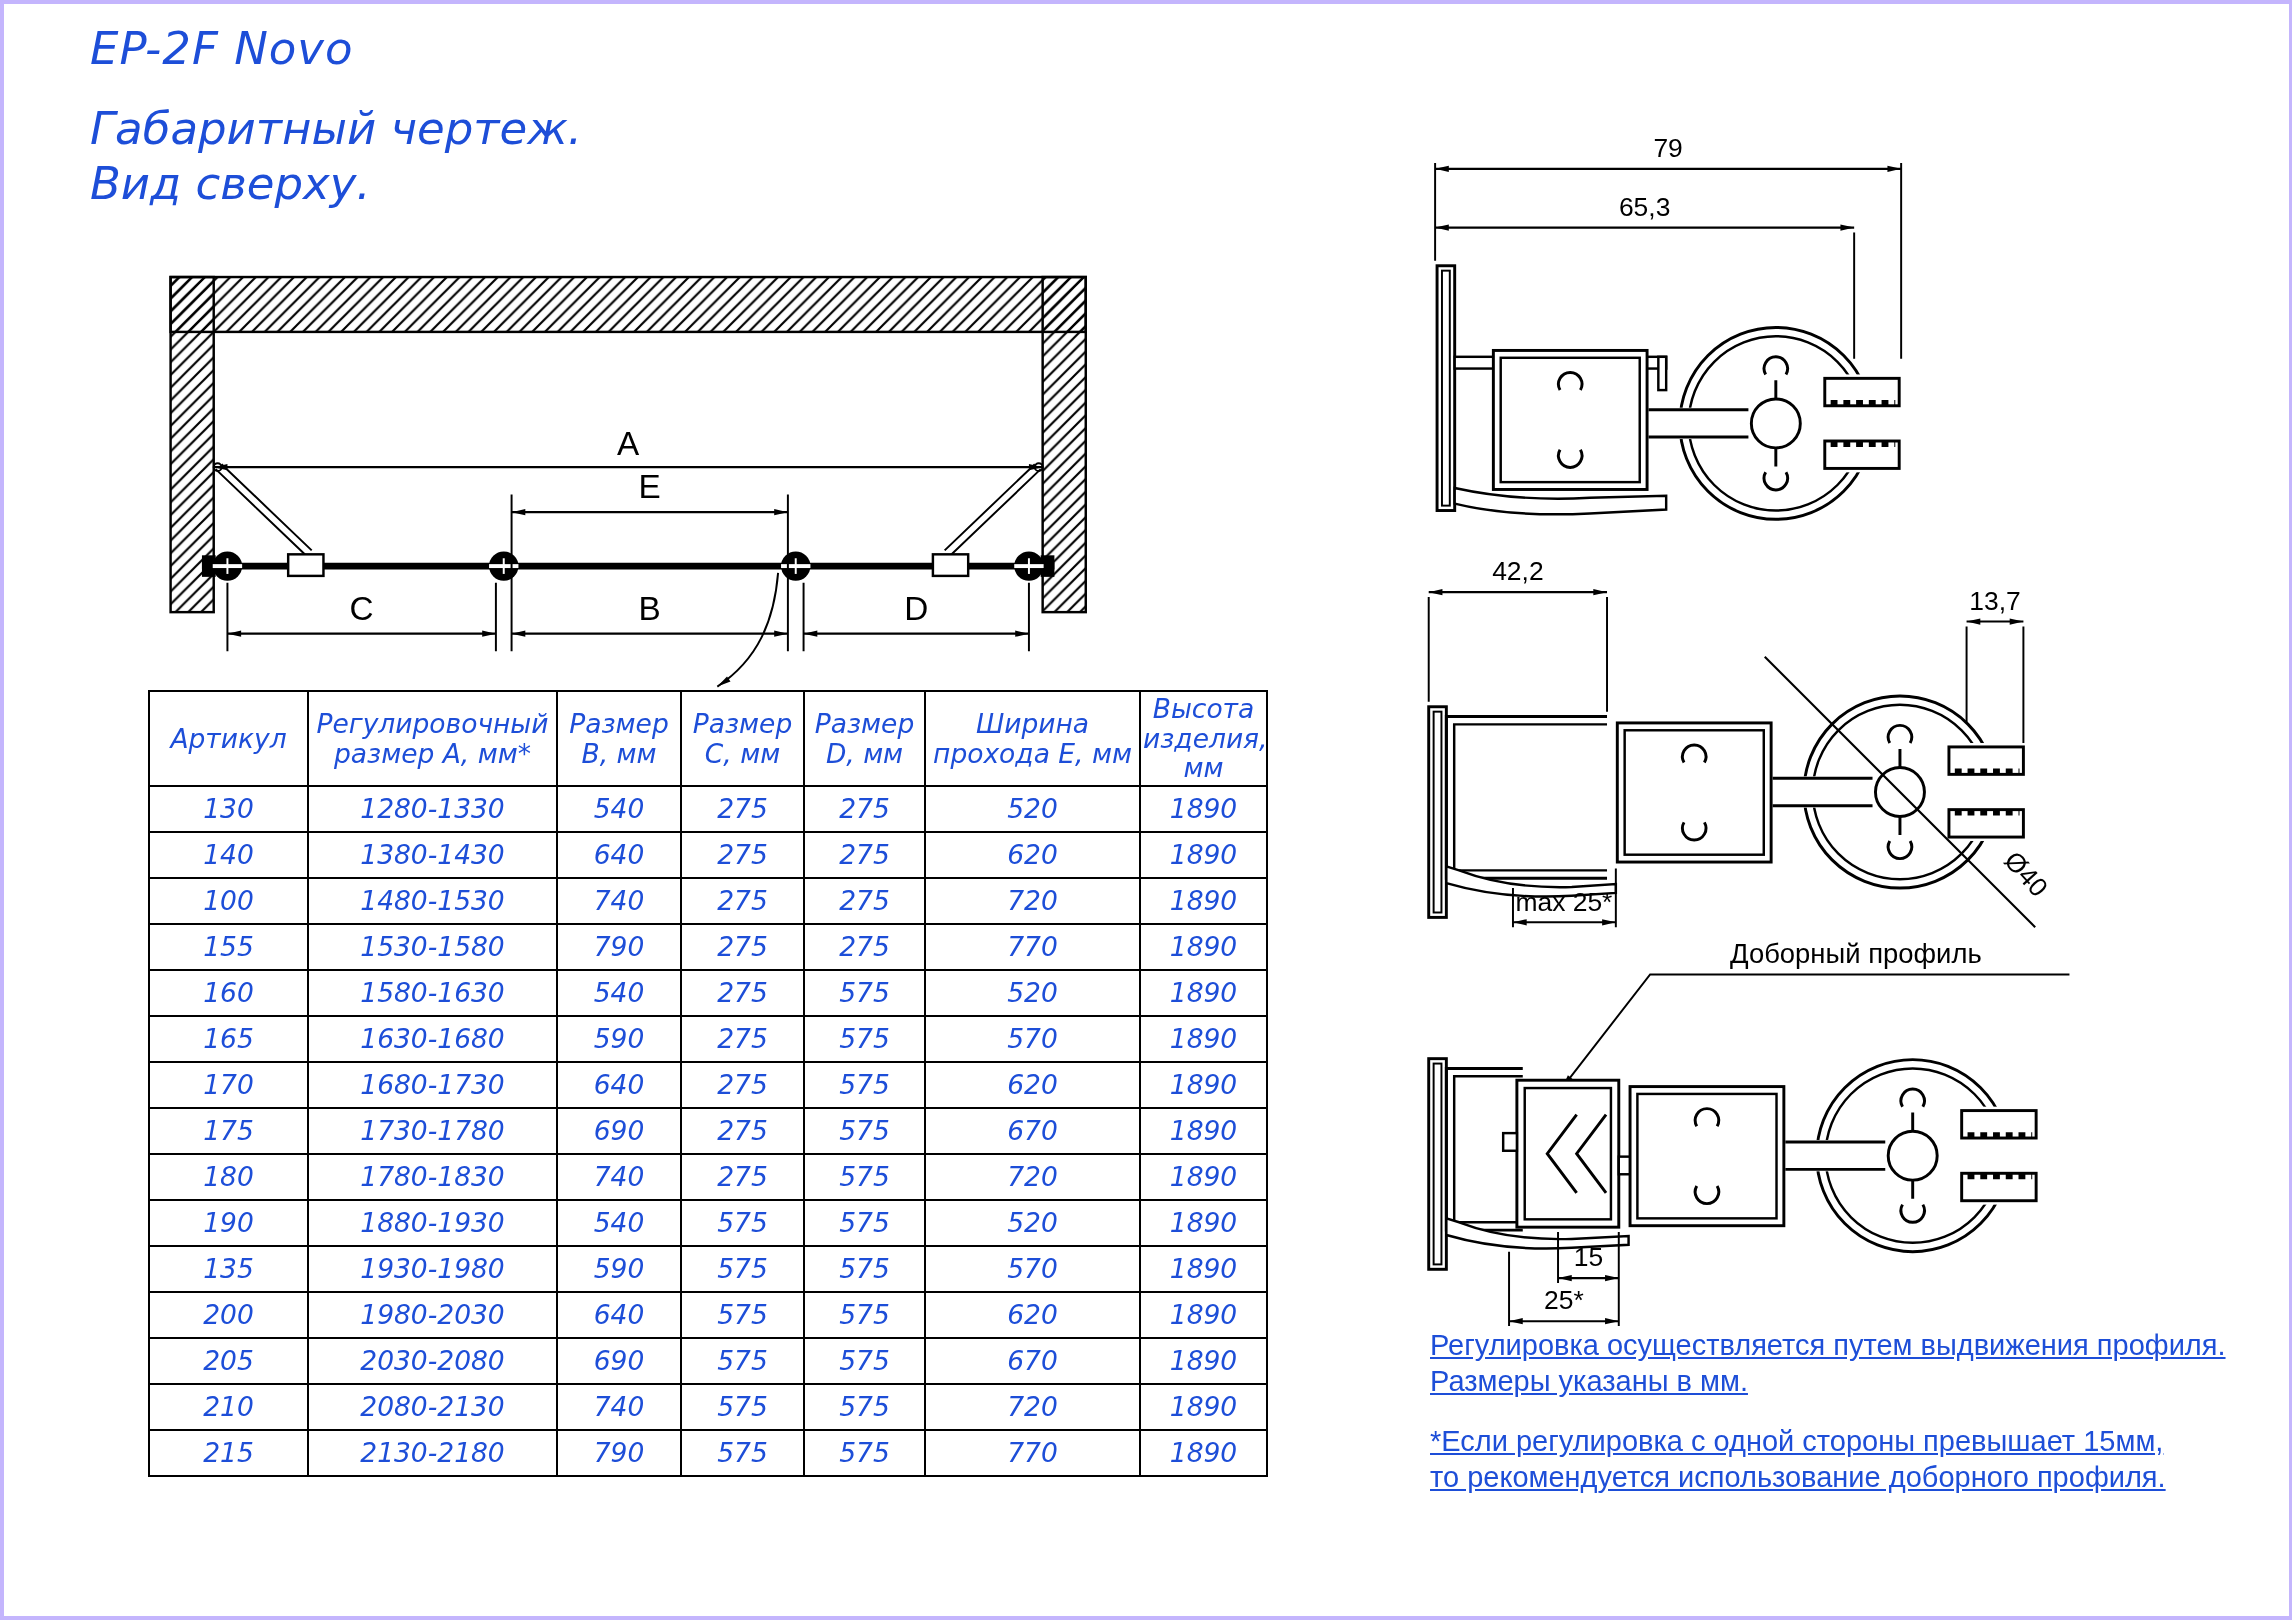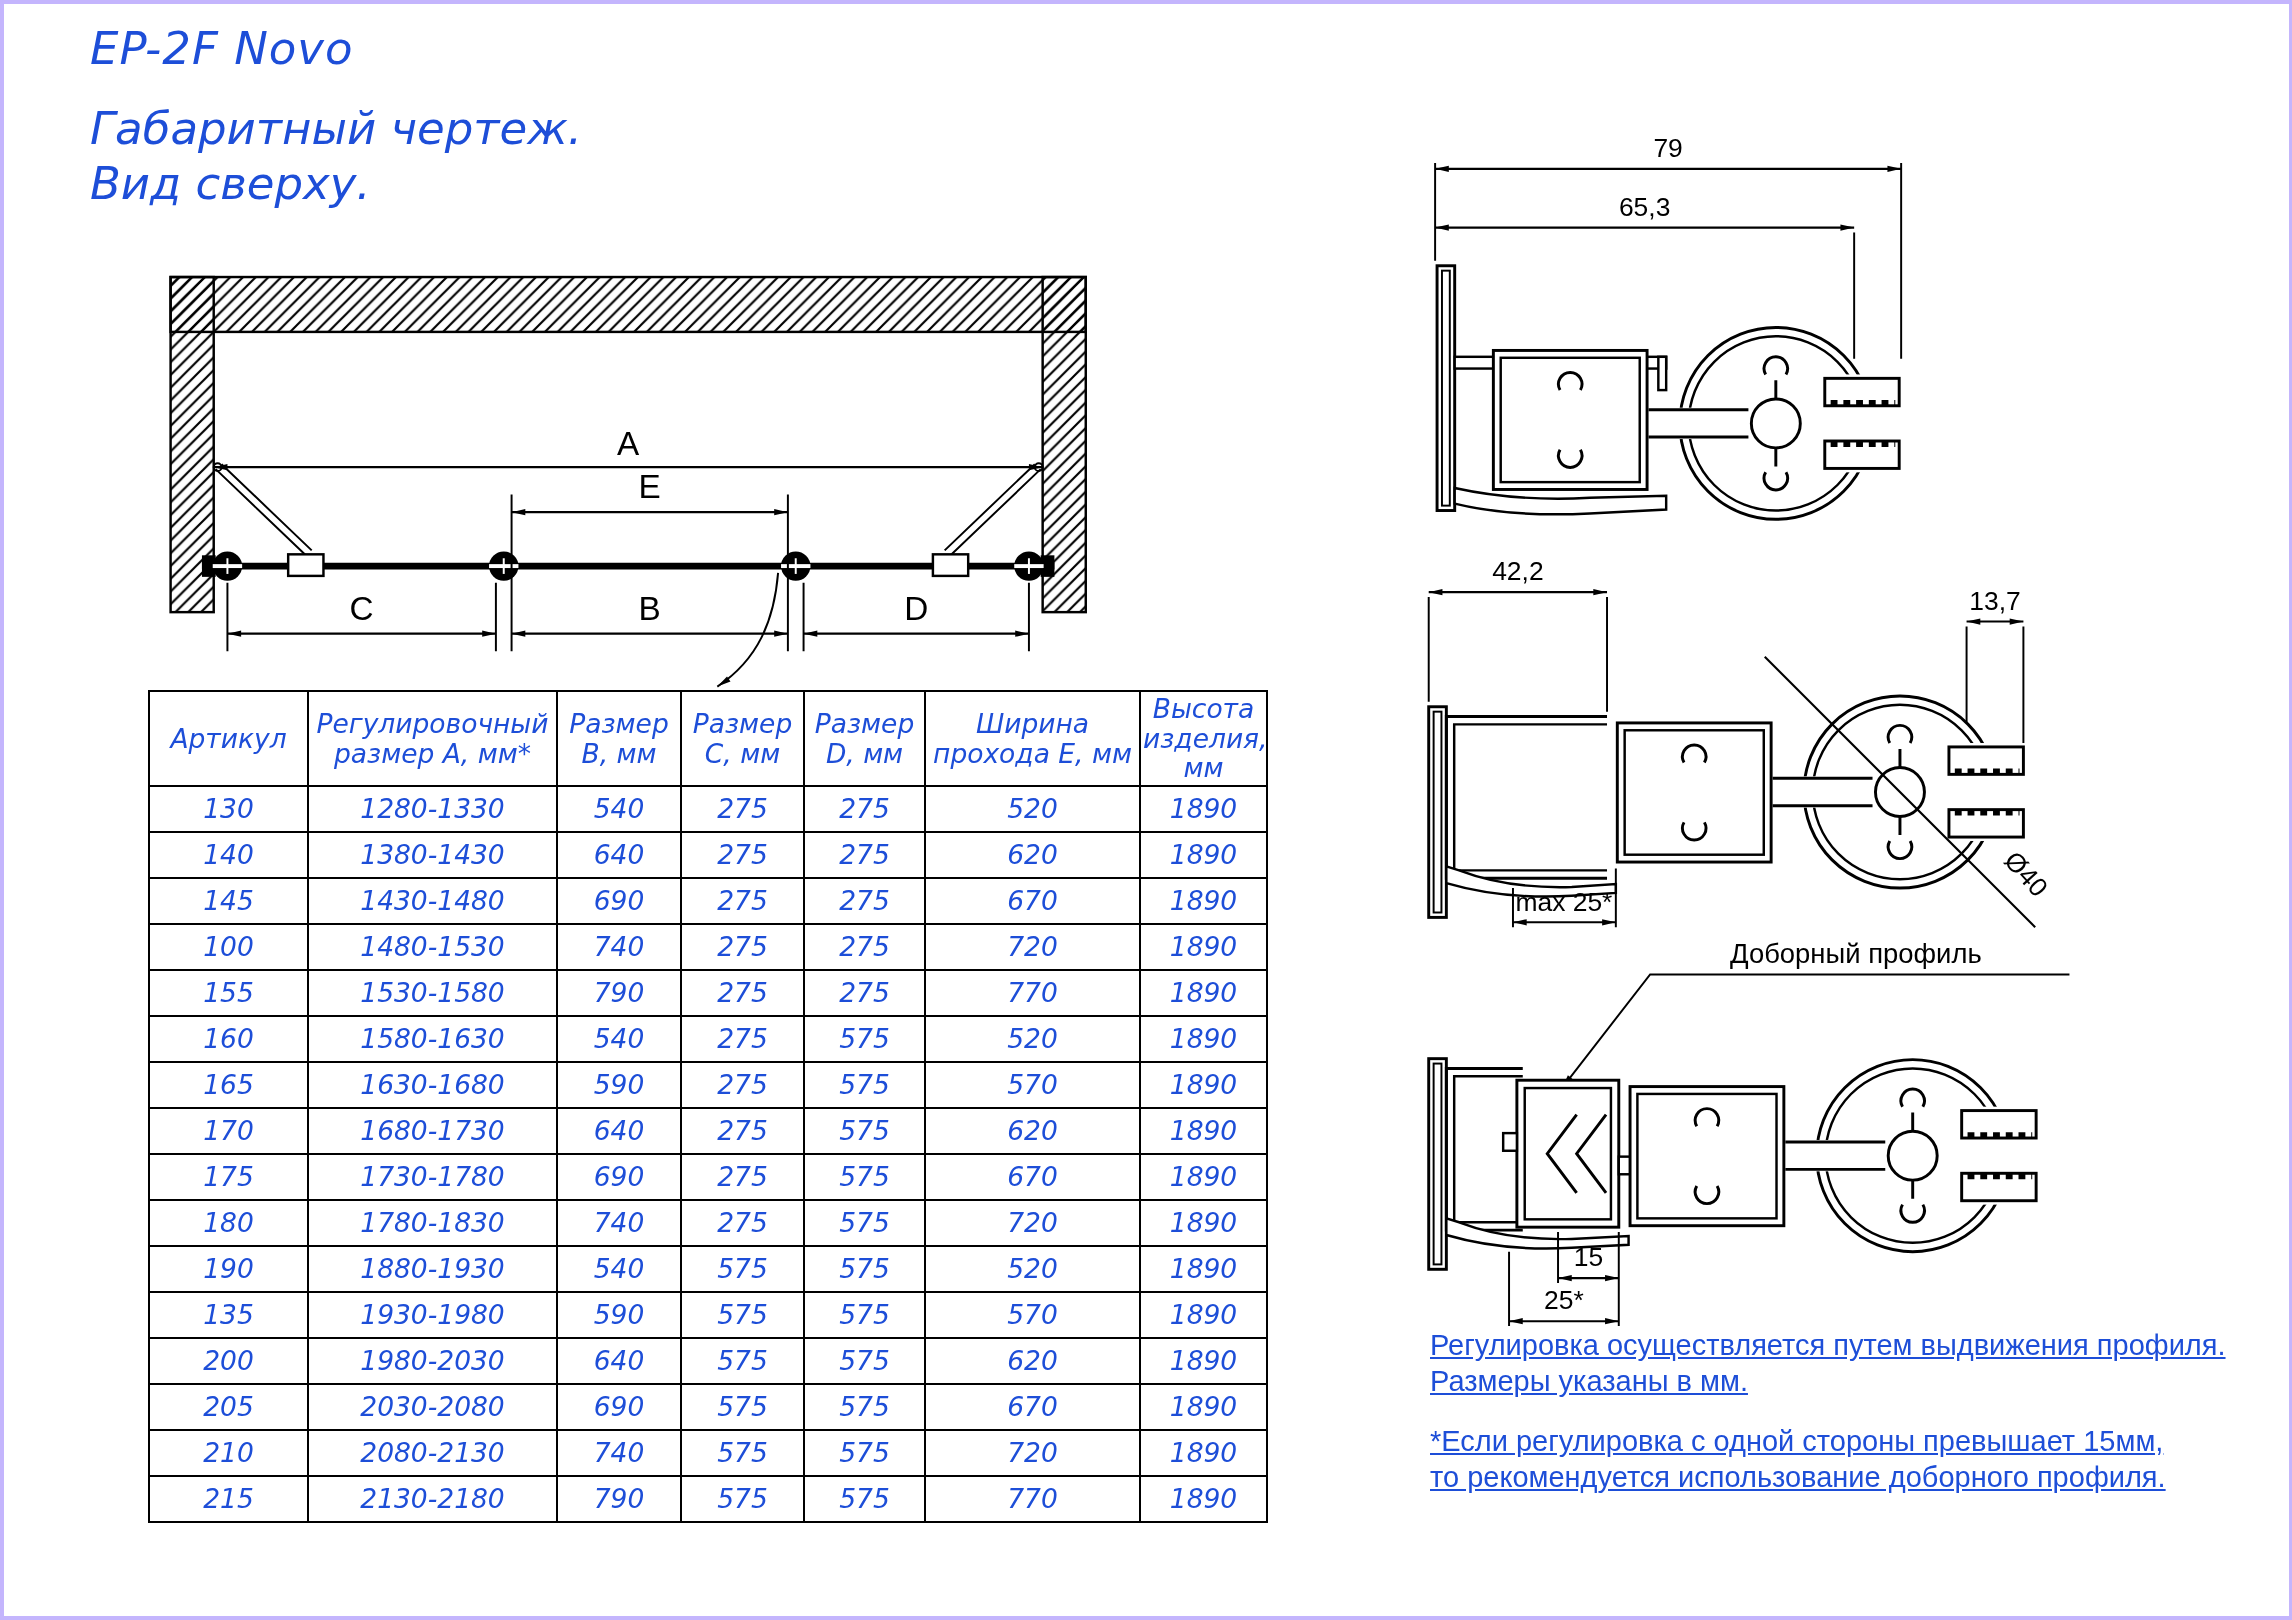--- a/index.html
+++ b/index.html
@@ -252,29 +252,20 @@
         <tr>
           <td>140</td>
           <td>1380-1430</td>
           <td>640</td>
           <td>275</td>
           <td>275</td>
           <td>620</td>
           <td>1890</td>
         </tr>
         <tr>
-          <td>145</td>
-          <td>1430-1480</td>
-          <td>690</td>
-          <td>275</td>
-          <td>275</td>
-          <td>670</td>
-          <td>1890</td>
-        </tr>
-        <tr>
           <td>100</td>
           <td>1480-1530</td>
           <td>740</td>
           <td>275</td>
           <td>275</td>
           <td>720</td>
           <td>1890</td>
         </tr>
         <tr>
           <td>155</td>

